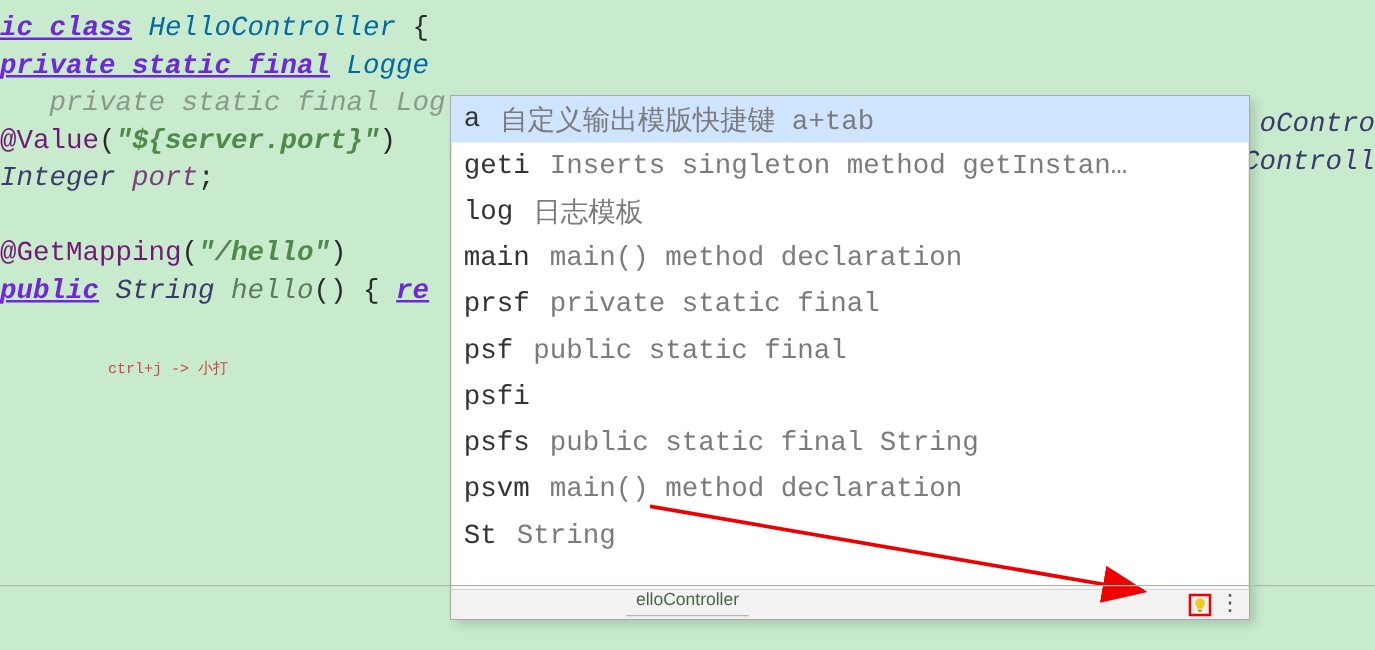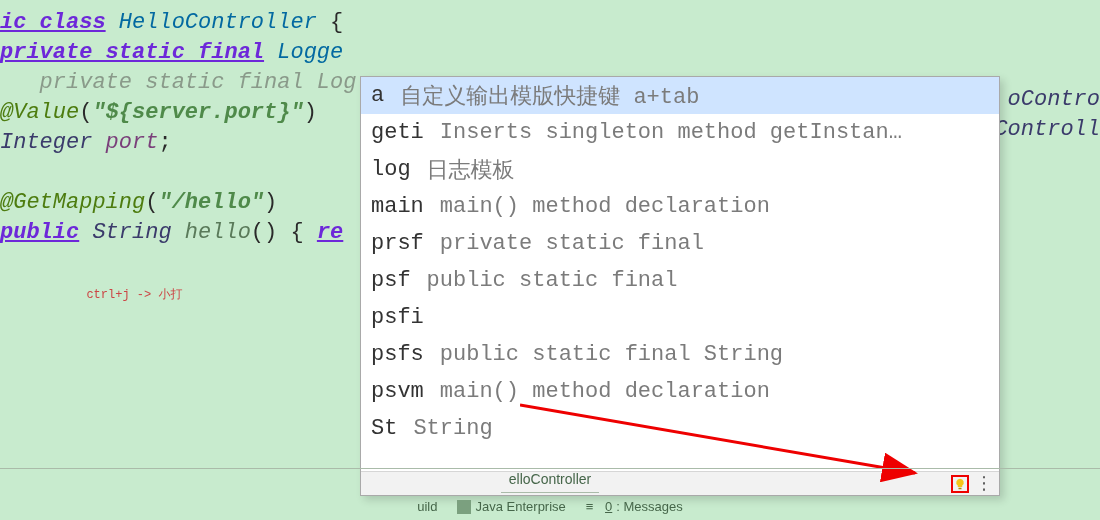--- a/index.html
+++ b/index.html
@@ -19,21 +19,21 @@
     right: 0;
     padding: 8px 0 0 0;
     line-height: 30px;
   }
   .line { white-space: pre; padding-left: 0; }
   .c-orange { color: #c98b4f; font-style: italic; }
   .c-blue   { color: #6d28d9; font-style: italic; font-weight: bold; text-decoration: underline; }
   .c-class  { color: #0369a1; font-style: italic; font-weight: normal; }
   .c-brace  { color: #2a2a2a; }
   .c-gray   { color: #8a9a8a; font-style: italic; }
-  .c-ann    { color: #4d7c0f; font-style: italic; }
+  .c-ann    { color: #701a75; }
   .c-str    { color: #4f8a4a; font-weight: bold; font-style: italic; }
   .c-type2  { color: #3b3b6b; font-style: italic; }
   .c-purple { color: #7a3f7a; font-style: italic; }
   .c-ident  { color: #5a7a5a; font-style: italic; }
   .c-hint   { color: #c44; font-size: 12px; }
 
   .right-hints {
     position: absolute;
     right: 0;
     top: 85px;
@@ -202,23 +202,13 @@
   <defs>
     <marker id="ah" markerWidth="12" markerHeight="10" refX="11" refY="5" orient="auto">
       <path d="M0,0 L12,5 L0,10 z" fill="#e00"></path>
     </marker>
   </defs>
   <line x1="0" y1="10" x2="395" y2="78" stroke="#e00" stroke-width="3" marker-end="url(#ah)"></line>
 </svg>
 
 <div class="statusbar">
   <div class="crumb">elloController</div>
-  <div class="tools">
-    <span class="item">
-        <span>uild</span>
-      </span>
-    <span class="item">
-        <span class="icon-box"></span>
-        <span>Java Enterprise</span>
-      </span>
-    <span class="item"><span>≡</span>&nbsp;<span class="underline">0</span><span>: Messages</span></span>
-  </div>
 </div>
 
 </body></html>

